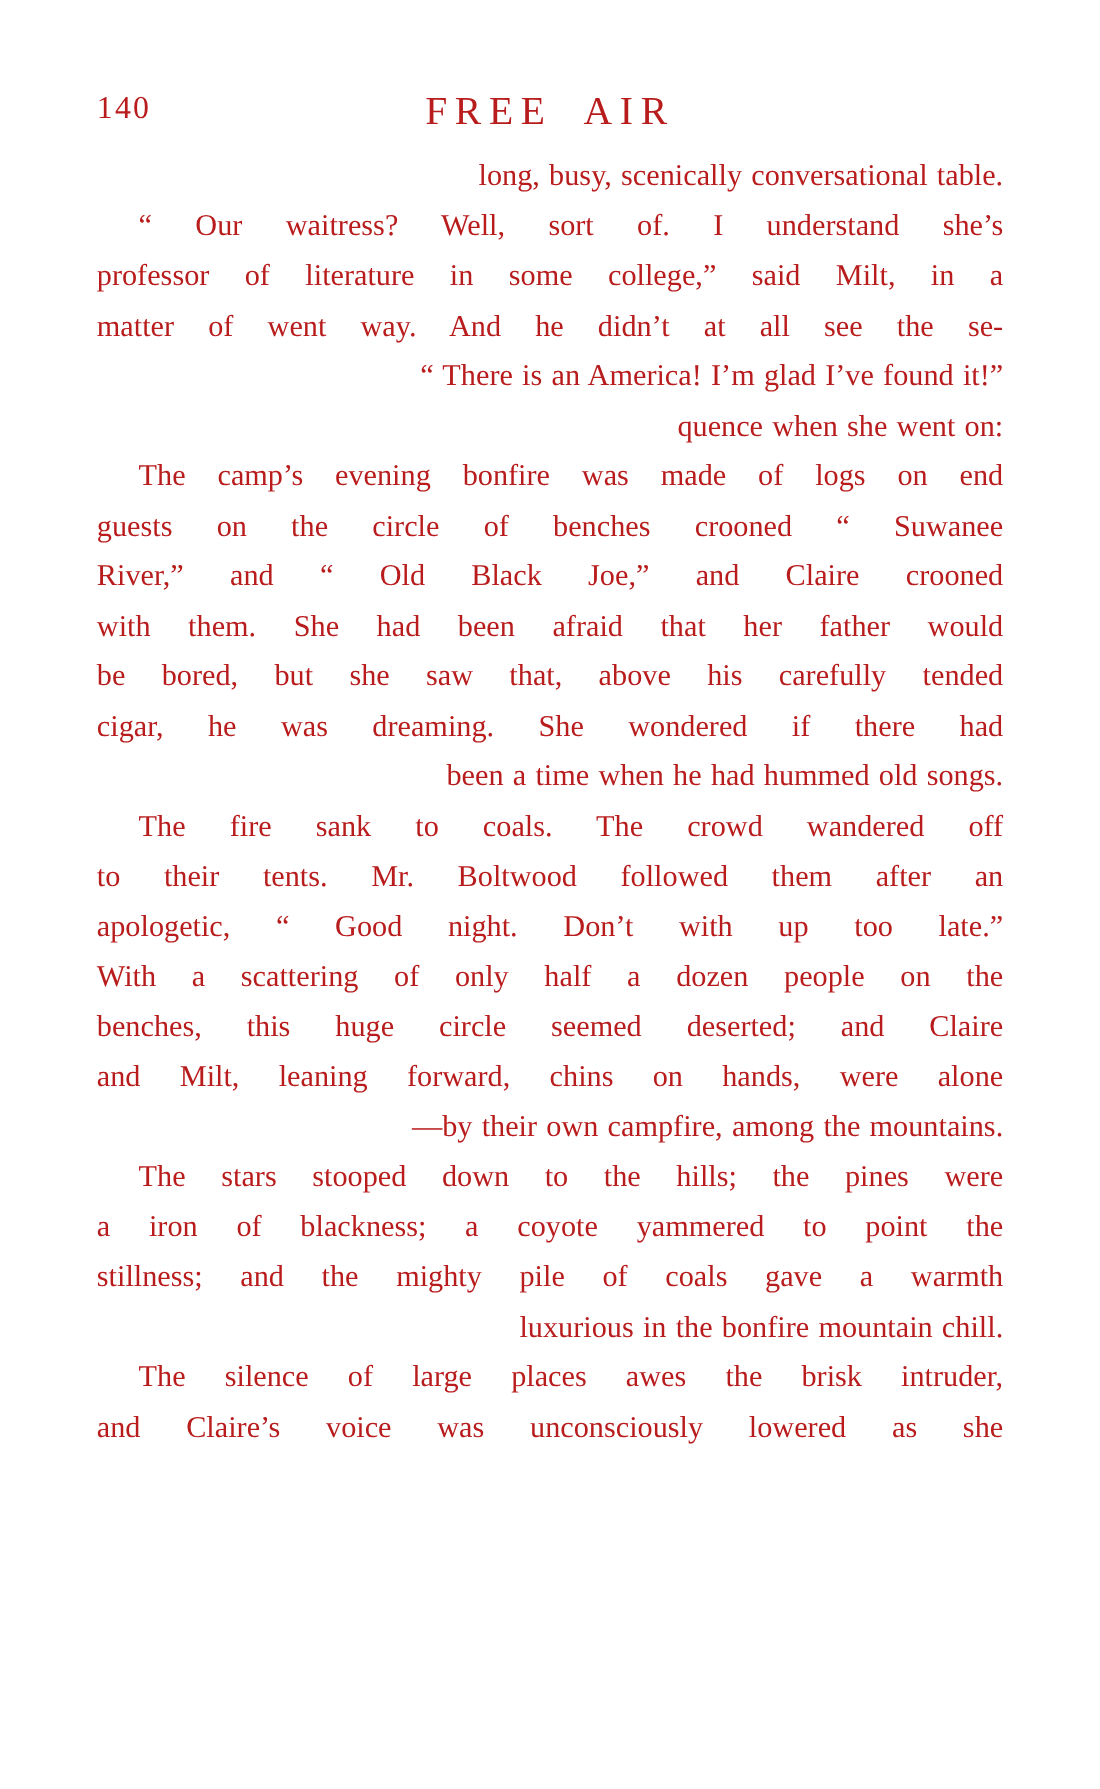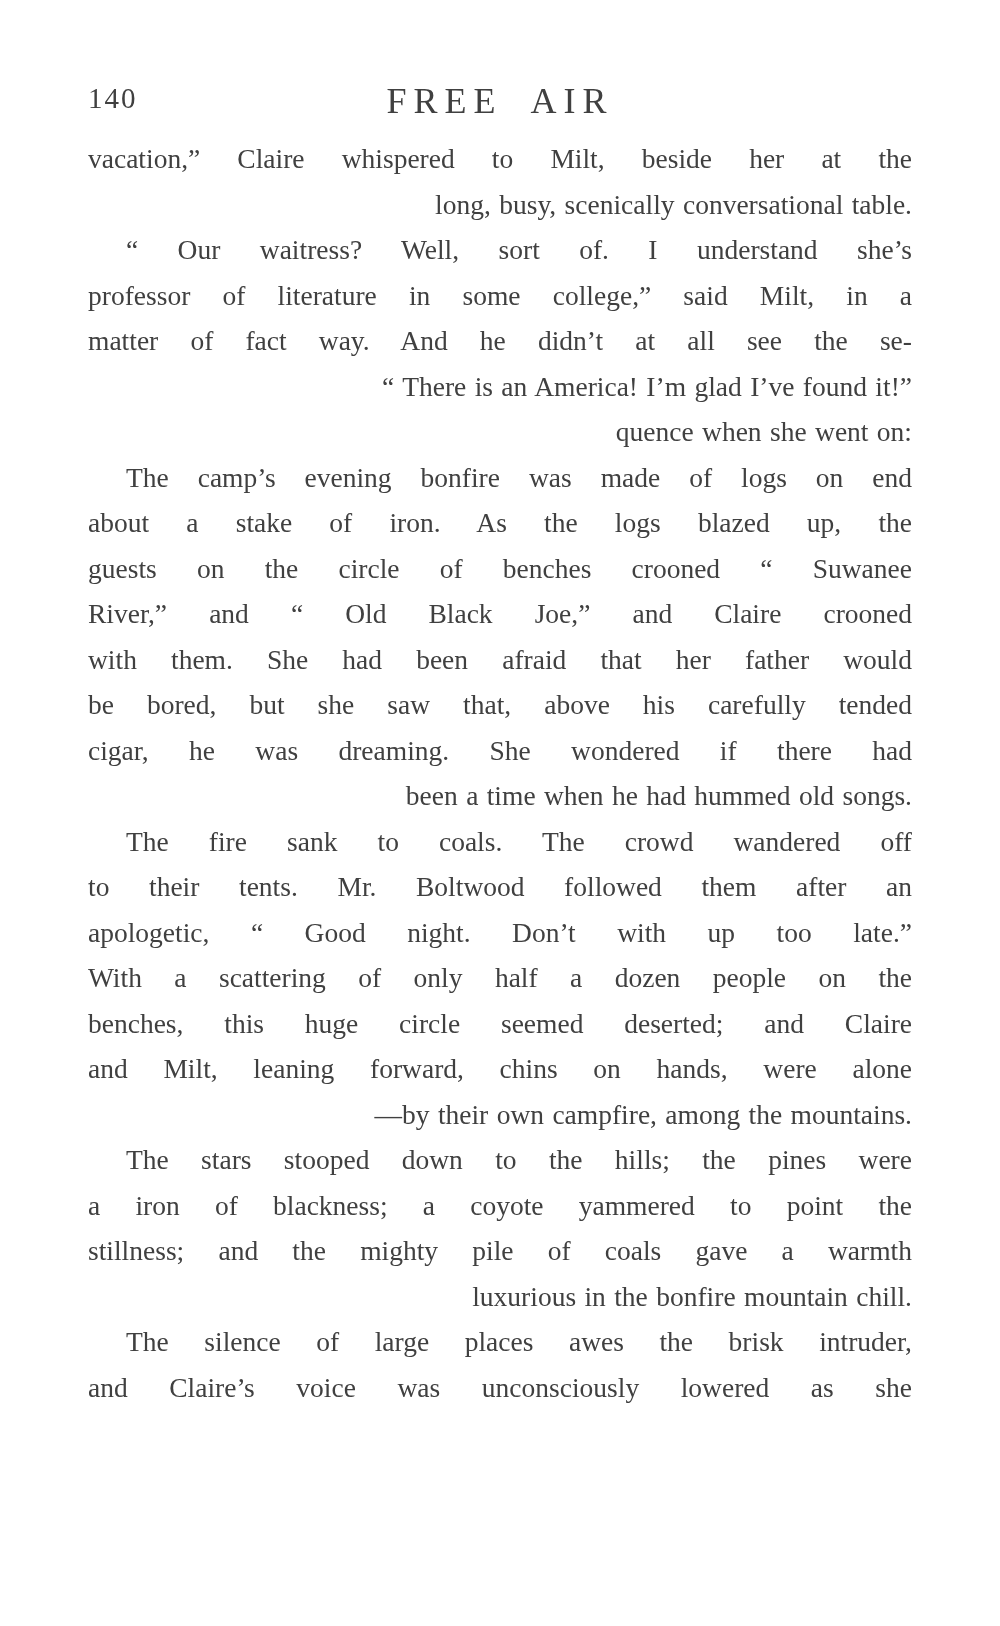--- a/index.html
+++ b/index.html
@@ -5,21 +5,21 @@
   html, body {
     margin: 0;
     padding: 0;
     background: #ffffff;
   }
   .page {
     position: relative;
     width: 1000px;
     height: 1466px;
     background: #ffffff;
-    color: #404040;
+    color: #b91c1c;
     font-family: "Liberation Serif", "DejaVu Serif", serif;
     overflow: hidden;
   }
   .running-header {
     position: absolute;
     top: 80px;
     left: 88px;
     right: 88px;
     height: 40px;
   }
@@ -66,29 +66,27 @@
 </style>
 </head>
 <body>
 
 <div class="page">
   <div class="running-header">
     <span class="page-number">140</span>
     <span class="page-title">FREE AIR</span>
   </div>
   <div class="body-text">
-      <div class="line fill">vacation,” Claire whispered to Milt, beside her at the</div>
       <div class="line">long, busy, scenically conversational table.</div>
       <div class="line indent fill">“ Our waitress?  Well, sort of.  I understand she’s</div>
       <div class="line fill">professor of literature in some college,” said Milt, in a</div>
-      <div class="line fill">matter of fact way.  And he didn’t at all see the se-</div>
+      <div class="line fill">matter of went way.  And he didn’t at all see the se-</div>
       <div class="line indent">“ There is an America!  I’m glad I’ve found it!”</div>
       <div class="line">quence when she went on:</div>
       <div class="line indent fill">The camp’s evening bonfire was made of logs on end</div>
-      <div class="line fill">about a stake of iron.  As the logs blazed up, the</div>
       <div class="line fill">guests on the circle of benches crooned “ Suwanee</div>
       <div class="line fill">River,” and “ Old Black Joe,” and Claire crooned</div>
       <div class="line fill">with them.  She had been afraid that her father would</div>
       <div class="line fill">be bored, but she saw that, above his carefully tended</div>
       <div class="line fill">cigar, he was dreaming.  She wondered if there had</div>
       <div class="line">been a time when he had hummed old songs.</div>
       <div class="line indent fill">The fire sank to coals.  The crowd wandered off</div>
       <div class="line fill">to their tents.  Mr. Boltwood followed them after an</div>
       <div class="line fill">apologetic, “ Good night.  Don’t with up too late.”</div>
       <div class="line fill">With a scattering of only half a dozen people on the</div>

